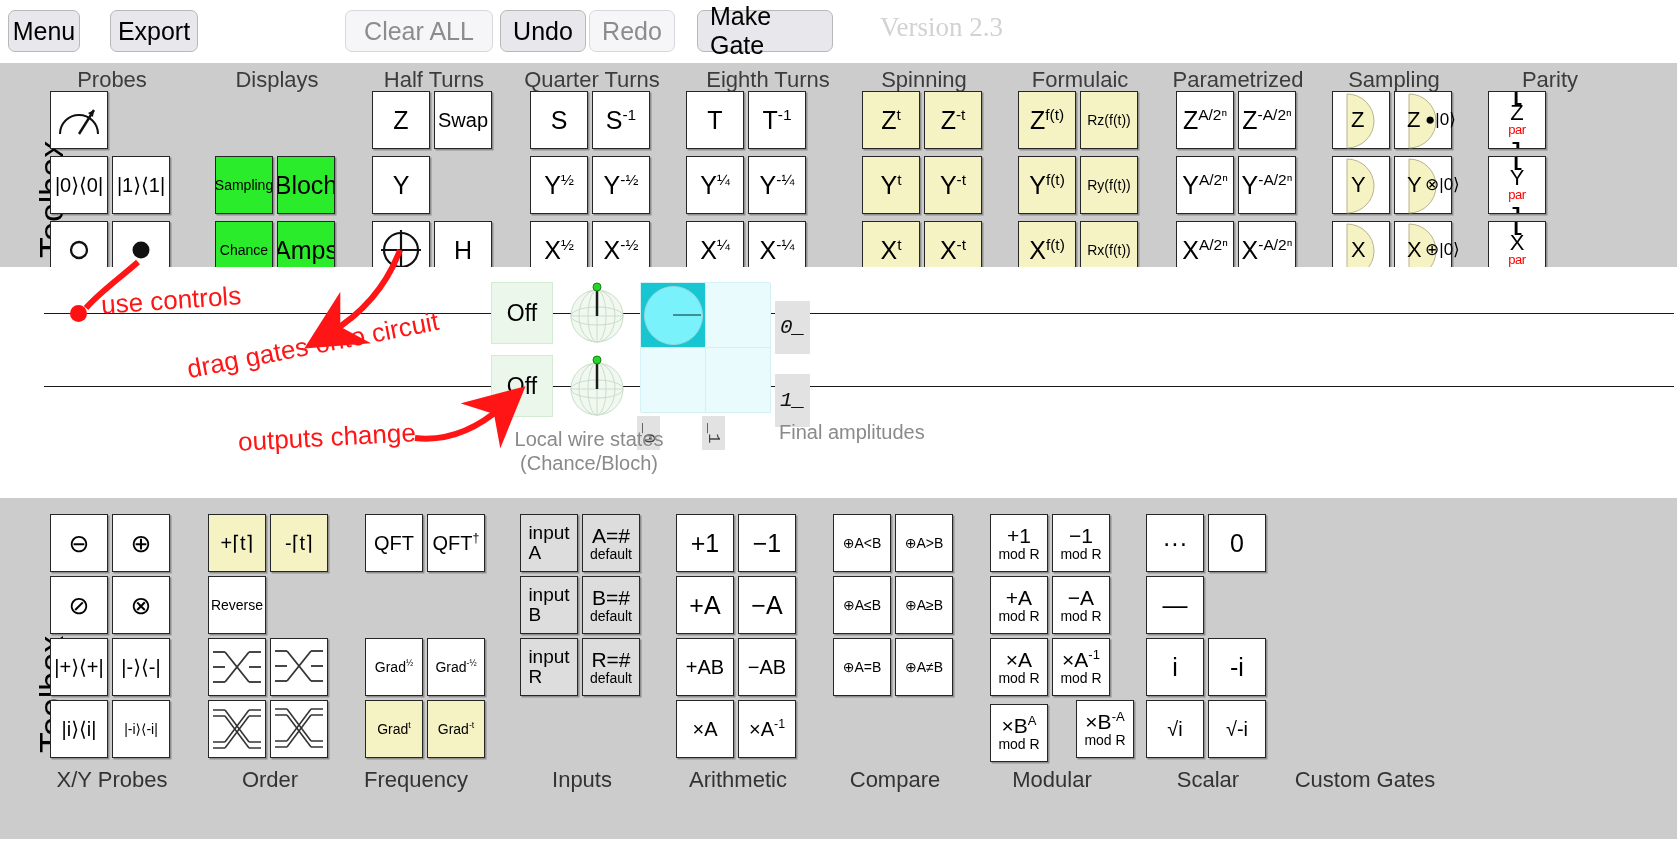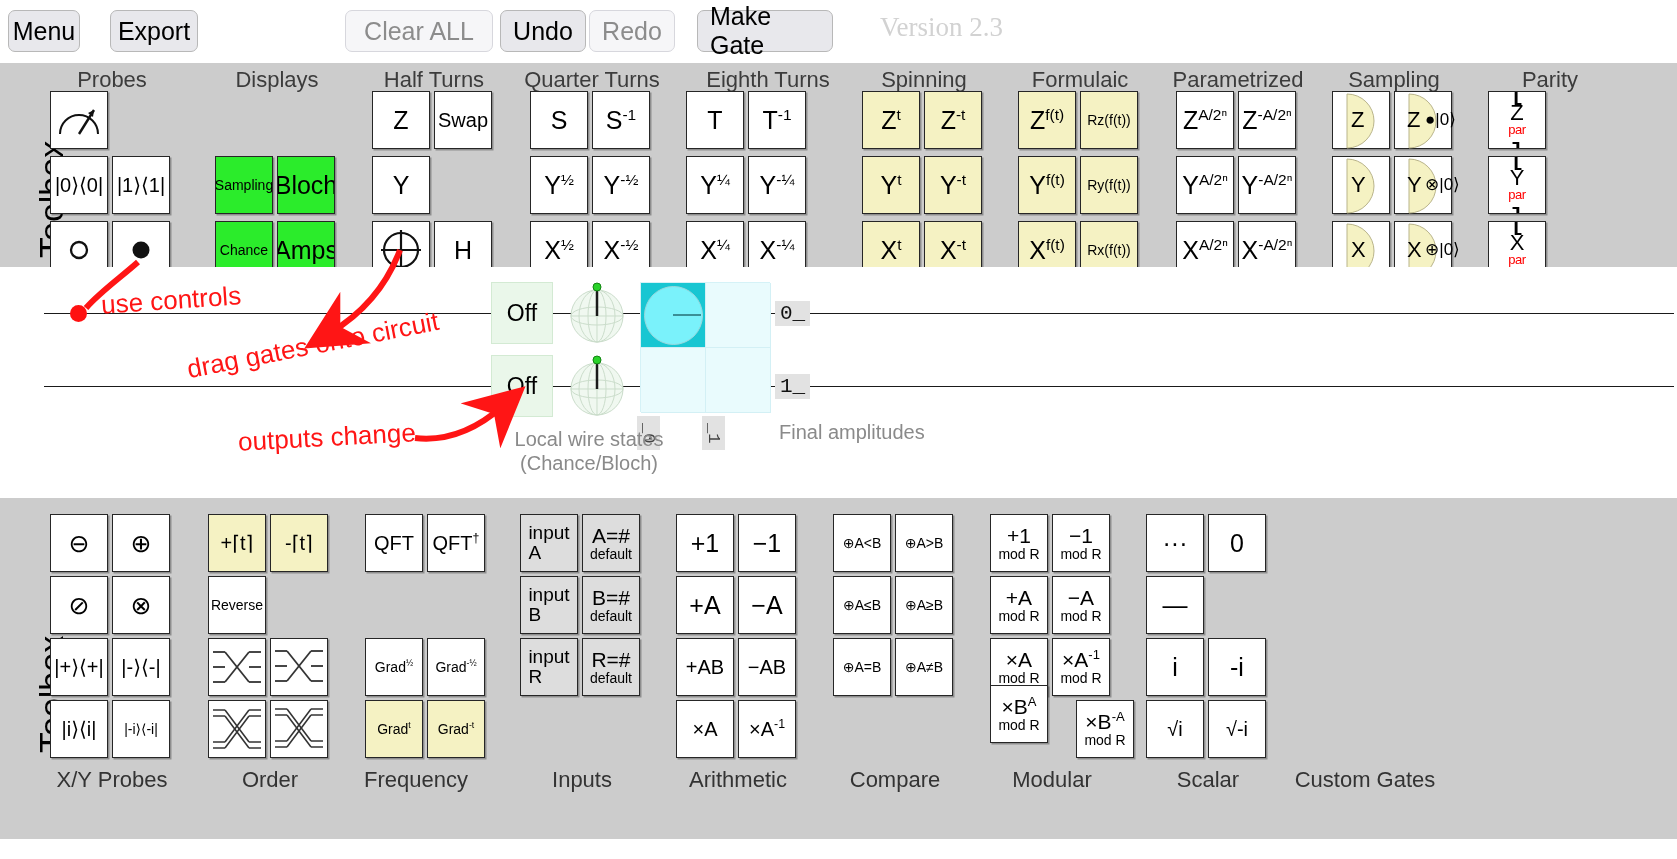--- a/index.html
+++ b/index.html
@@ -120,21 +120,22 @@
     position: absolute; left: 3px; top: 3px; width: 59px; height: 59px;
     border-radius: 50%; background: #7af2fb; border: 1px solid #9ad8dd;
   }
   .amp-needle {
     position: absolute; left: 32px; top: 31px; width: 28px; height: 0;
     border-top: 2.5px solid #3b8f96;
   }
   .amp-tag {
     position: absolute; background: #e2e2e2; color: #111;
     font-family: "Liberation Mono", monospace; font-size: 21px;
-    padding: 1px 5px;
+    padding: 15px 5px;
+    font-style: italic;
   }
   .amp-footer-tag {
     position: absolute; background: #e2e2e2; color: #444;
     font-family: "Liberation Mono", monospace; font-size: 17px;
     padding: 2px 7px;
   }
   .cap {
     position: absolute; font-size: 20px; color: #8a8a8a;
     text-align: center; white-space: nowrap;
   }
@@ -658,21 +659,21 @@
         <span class="sub">mod R</span>
       </div>
       <div class="gate" style="left:990px; top:140px;">
         <span class="lbl" style="font-size:21px">×A</span>
         <span class="sub">mod R</span>
       </div>
       <div class="gate" style="left:1052px; top:140px;">
         <span class="lbl" style="font-size:21px">×A<sup>-1</sup></span>
         <span class="sub">mod R</span>
       </div>
-      <div class="gate" style="left:990px; top:187px;">
+      <div class="gate" style="left:990px; top:206px;">
         <span class="lbl" style="font-size:21px">×B<sup>A</sup></span>
         <span class="sub">mod R</span>
       </div>
       <div class="gate" style="left:1052px; top:202px;margin-left:24px;">
         <span class="lbl" style="font-size:21px">×B<sup>-A</sup></span>
         <span class="sub">mod R</span>
       </div>
       <div class="group-title bottom" style="left:1116px; top:269px; width:184px;">Scalar</div>
       <div class="gate" style="left:1146px; top:16px;">
         <span class="lbl">···</span>

